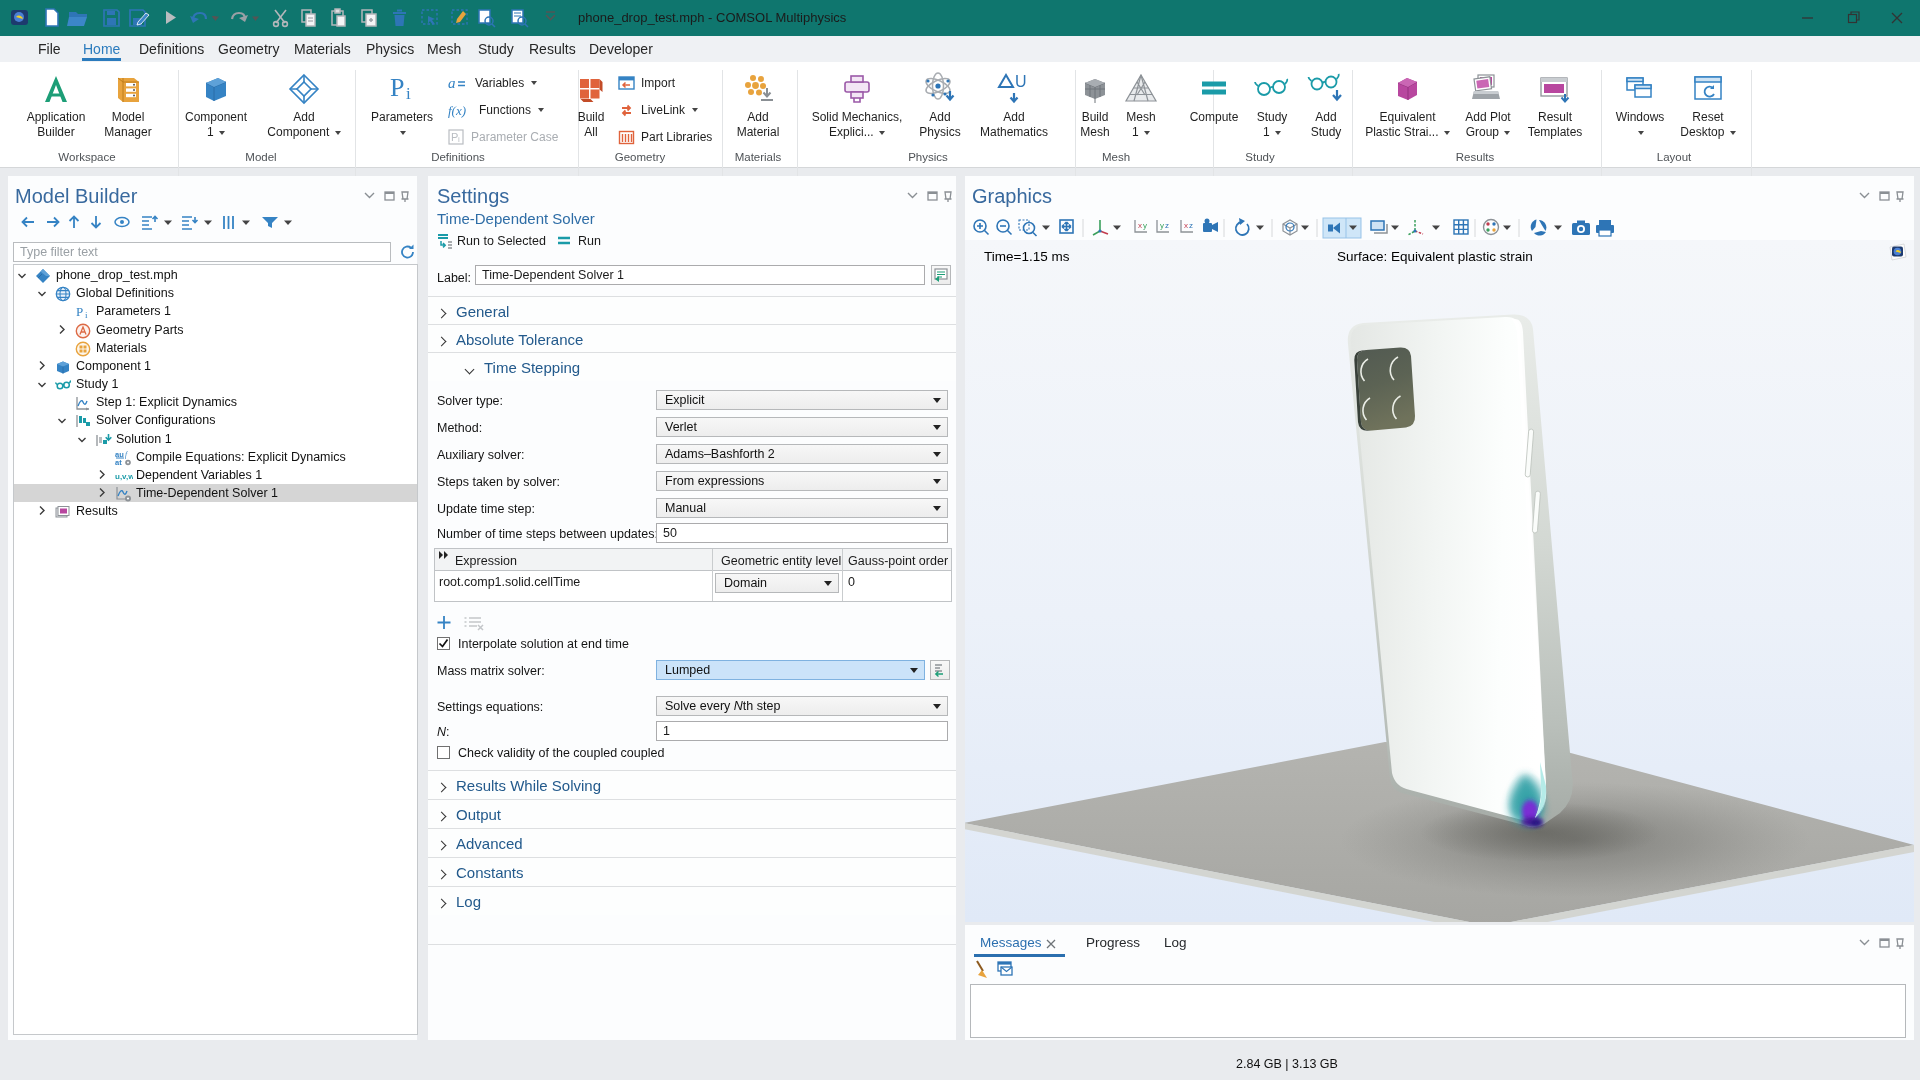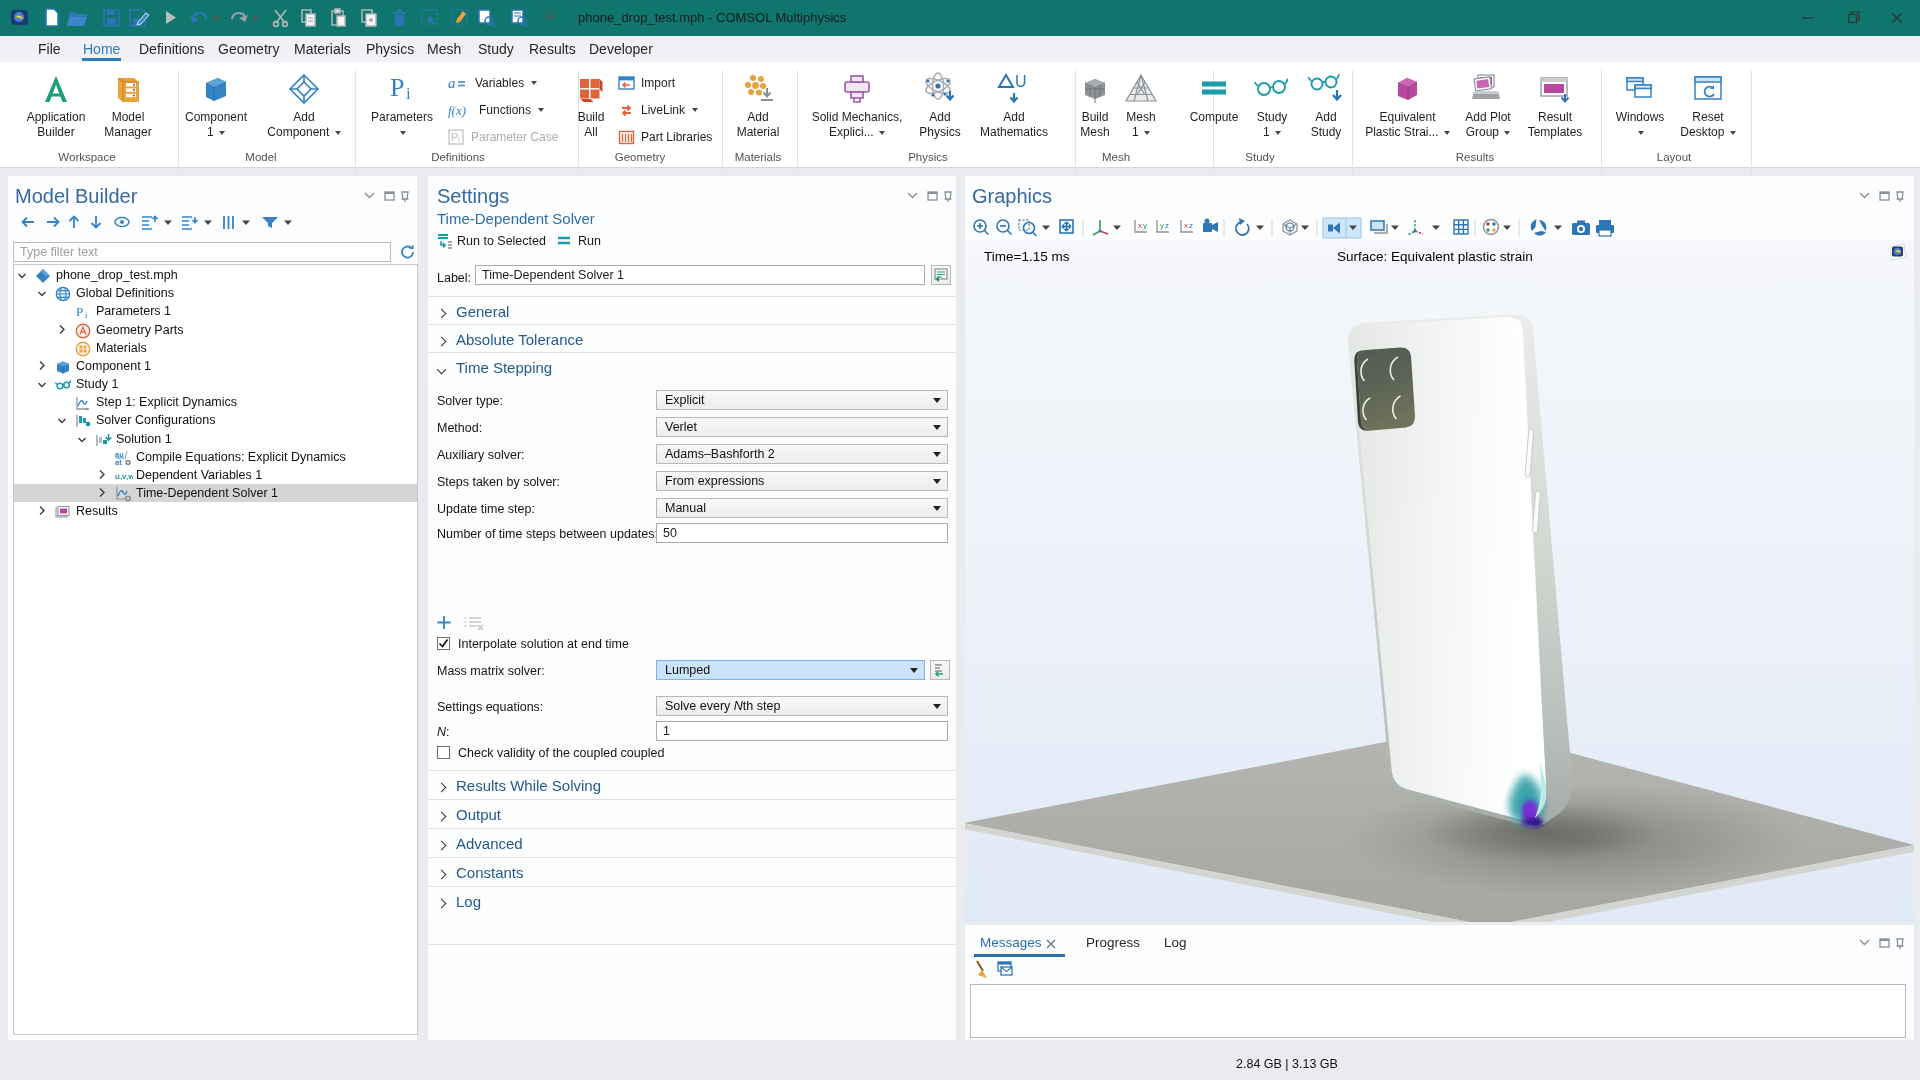--- a/index.html
+++ b/index.html
@@ -673,35 +673,49 @@
  <div class="tinput" style="left:47px;top:89px;width:450px;">Time-Dependent Solver 1</div>
  <div class="abs" style="left:503px;top:89px;width:20px;height:20px;border:1px solid #b6b8ba;background:linear-gradient(#f8f8f8,#ececec);"><svg width="18" height="18" viewBox="0 0 18 18">
         <rect x="3" y="3" width="12" height="10" fill="#fff" stroke="#8d9297" stroke-width="1.2"></rect>
         <path d="M5 6 h8 M5 8.5 h8 M5 11 h5" stroke="#1d9e77" stroke-width="1.2"></path>
         <path d="M3 13 l4 -3 v6 z" fill="#1d9e77"></path>
       </svg></div>
  <div class="abs" style="left:0;top:120px;width:528px;height:1px;background:#dddfe1;"></div>
 
  <div class="shead" style="top:120px;"><span class="chv"><span class="chev7 chev-r"></span></span>General</div>
  <div class="shead" style="top:148px;"><span class="chv"><span class="chev7 chev-r"></span></span>Absolute Tolerance</div>
- <div class="shead" style="top:176px;"><span class="chv"><span class="chev7 chev-d"></span></span>Time Stepping</div>
+ <div class="shead" style="top:176px;padding-left:28px;"><span class="chv"><span class="chev7 chev-d"></span></span>Time Stepping</div>
 
  <div class="slabel" style="top:218px;">Solver type:</div>
     <div class="dropdown" style="top:214px;">Explicit<span class="dar"></span></div>
  <div class="slabel" style="top:245px;">Method:</div>
     <div class="dropdown" style="top:241px;">Verlet<span class="dar"></span></div>
  <div class="slabel" style="top:272px;">Auxiliary solver:</div>
     <div class="dropdown" style="top:268px;">Adams–Bashforth 2<span class="dar"></span></div>
  <div class="slabel" style="top:299px;">Steps taken by solver:</div>
     <div class="dropdown" style="top:295px;">From expressions<span class="dar"></span></div>
  <div class="slabel" style="top:326px;">Update time step:</div>
     <div class="dropdown" style="top:322px;">Manual<span class="dar"></span></div>
  <div class="slabel" style="top:351px;">Number of time steps between updates:</div>
     <div class="tinput" style="top:347px;">50</div>
 
+ <div class="abs" style="left:6px;top:372px;width:518px;height:54px;border:1px solid #c0c3c6;background:#fff;">
+   <div class="abs" style="left:0;top:0;width:516px;height:22px;background:#f2f3f4;border-bottom:1px solid #c0c3c6;"></div>
+   <div class="abs" style="left:277px;top:0;width:1px;height:52px;background:#c9ccce;"></div>
+   <div class="abs" style="left:407px;top:0;width:1px;height:52px;background:#c9ccce;"></div>
+   <svg class="abs" style="left:3px;top:2px" width="12" height="8" viewBox="0 0 12 8">
+        <path d="M1 0 l4 4 -4 4 z M6 0 l4 4 -4 4 z" fill="#222"></path>
+      </svg>
+   <div class="abs" style="left:20px;top:5px;font-size:12.5px;">Expression</div>
+   <div class="abs" style="left:286px;top:5px;font-size:12.5px;">Geometric entity level</div>
+   <div class="abs" style="left:413px;top:5px;font-size:12.5px;">Gauss-point order</div>
+   <div class="abs" style="left:4px;top:26px;font-size:12.5px;">root.comp1.solid.cellTime</div>
+   <div class="dropdown" style="left:280px;top:24px;width:124px;">Domain<span class="dar"></span></div>
+   <div class="abs" style="left:413px;top:26px;font-size:12.5px;">0</div>
+ </div>
 
  <svg class="abs" style="left:8px;top:438px" width="70" height="18" viewBox="0 0 70 18">
       <path d="M8 2 v13 M1.5 8.5 h13" stroke="#3583c4" stroke-width="1.8"></path>
       <g stroke="#c3c6c9" stroke-width="1.5">
         <path d="M33 4 h12 M33 8 h12 M33 12 h8"></path>
         <path d="M28.5 4 h2 M28.5 8 h2 M28.5 12 h2"></path>
       </g>
       <path d="M42 11 l5 5 M47 11 l-5 5" stroke="#c3c6c9" stroke-width="1.5"></path>
     </svg>
 

